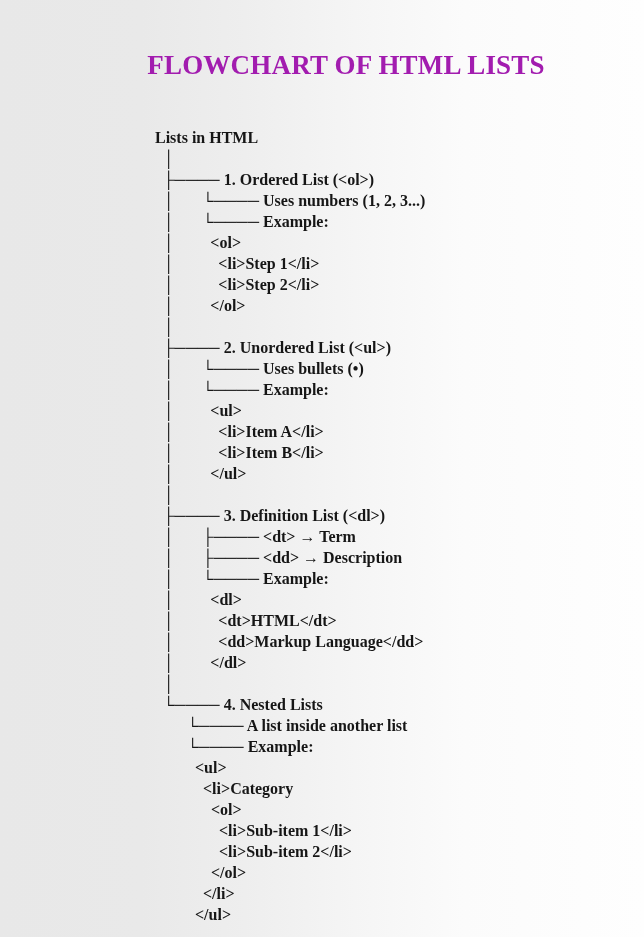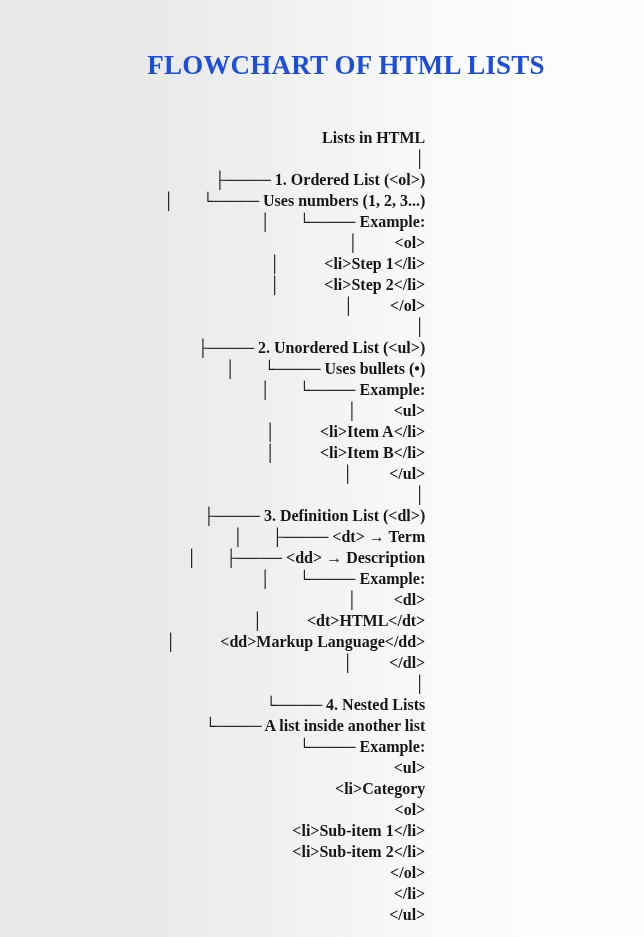--- a/index.html
+++ b/index.html
@@ -23,39 +23,38 @@
   .page-title {
     position: absolute;
     top: 52px;
     left: 48px;
     width: 596px;
     text-align: center;
     font-family: "Liberation Serif", "DejaVu Serif", serif;
     font-weight: bold;
     font-size: 27px;
     line-height: 1;
-    color: #1d4ed8;
+    color: #a21caf;
     letter-spacing: 0.2px;
     white-space: nowrap;
   }
   .tree {
     position: absolute;
     top: 127px;
     left: 155px;
     font-family: "Liberation Serif", "DejaVu Serif", "DejaVu Sans", serif;
     font-weight: bold;
     font-size: 16px;
     line-height: 21px;
     color: #161616;
     white-space: pre;
   }
   .tree-line {
     height: 21px;
     white-space: pre;
-    text-align: right;
   }
 </style>
 </head>
 <body>
 
 <div class="page-title">FLOWCHART OF HTML LISTS</div>
 
 <div class="tree"><div class="tree-line">Lists in HTML</div><div class="tree-line">  │</div><div class="tree-line">  ├──── 1. Ordered List (&lt;ol&gt;)</div><div class="tree-line">  │       └──── Uses numbers (1, 2, 3...)</div><div class="tree-line">  │       └──── Example:</div><div class="tree-line">  │         &lt;ol&gt;</div><div class="tree-line">  │           &lt;li&gt;Step 1&lt;/li&gt;</div><div class="tree-line">  │           &lt;li&gt;Step 2&lt;/li&gt;</div><div class="tree-line">  │         &lt;/ol&gt;</div><div class="tree-line">  │</div><div class="tree-line">  ├──── 2. Unordered List (&lt;ul&gt;)</div><div class="tree-line">  │       └──── Uses bullets (•)</div><div class="tree-line">  │       └──── Example:</div><div class="tree-line">  │         &lt;ul&gt;</div><div class="tree-line">  │           &lt;li&gt;Item A&lt;/li&gt;</div><div class="tree-line">  │           &lt;li&gt;Item B&lt;/li&gt;</div><div class="tree-line">  │         &lt;/ul&gt;</div><div class="tree-line">  │</div><div class="tree-line">  ├──── 3. Definition List (&lt;dl&gt;)</div><div class="tree-line">  │       ├──── &lt;dt&gt; → Term</div><div class="tree-line">  │       ├──── &lt;dd&gt; → Description</div><div class="tree-line">  │       └──── Example:</div><div class="tree-line">  │         &lt;dl&gt;</div><div class="tree-line">  │           &lt;dt&gt;HTML&lt;/dt&gt;</div><div class="tree-line">  │           &lt;dd&gt;Markup Language&lt;/dd&gt;</div><div class="tree-line">  │         &lt;/dl&gt;</div><div class="tree-line">  │</div><div class="tree-line">  └──── 4. Nested Lists</div><div class="tree-line">        └──── A list inside another list</div><div class="tree-line">        └──── Example:</div><div class="tree-line">          &lt;ul&gt;</div><div class="tree-line">            &lt;li&gt;Category</div><div class="tree-line">              &lt;ol&gt;</div><div class="tree-line">                &lt;li&gt;Sub-item 1&lt;/li&gt;</div><div class="tree-line">                &lt;li&gt;Sub-item 2&lt;/li&gt;</div><div class="tree-line">              &lt;/ol&gt;</div><div class="tree-line">            &lt;/li&gt;</div><div class="tree-line">          &lt;/ul&gt;</div></div>
 
 </body></html>

